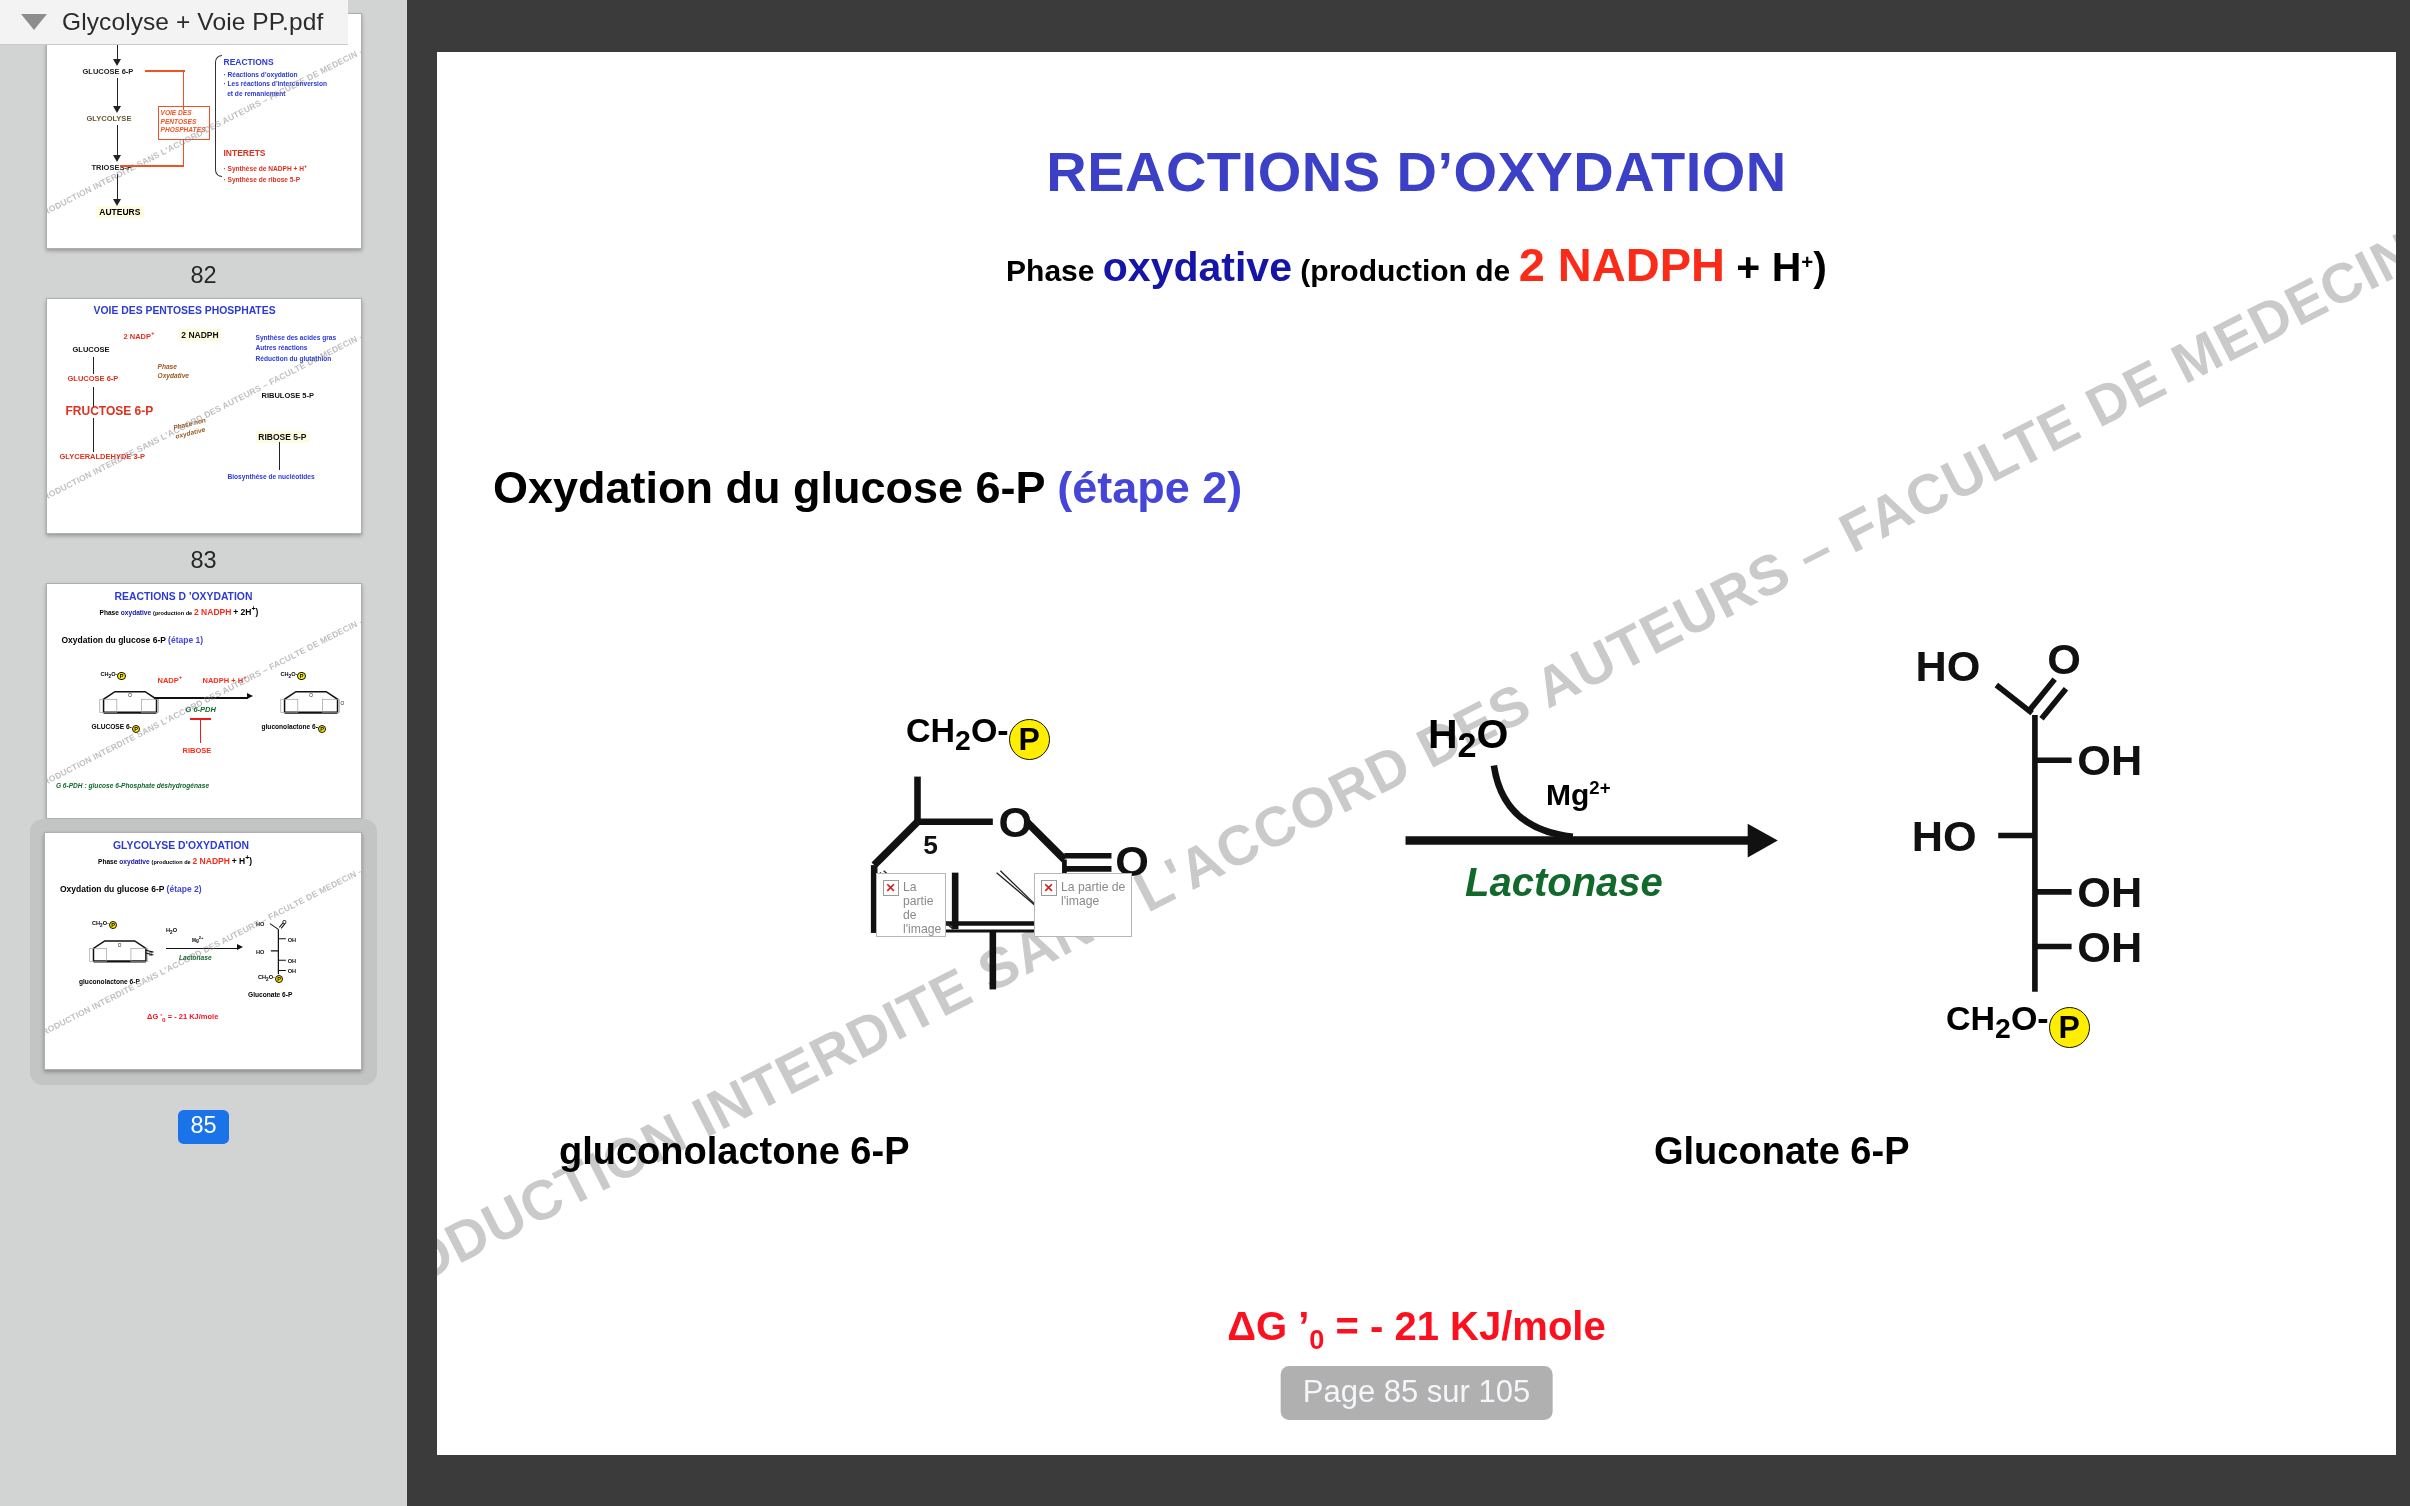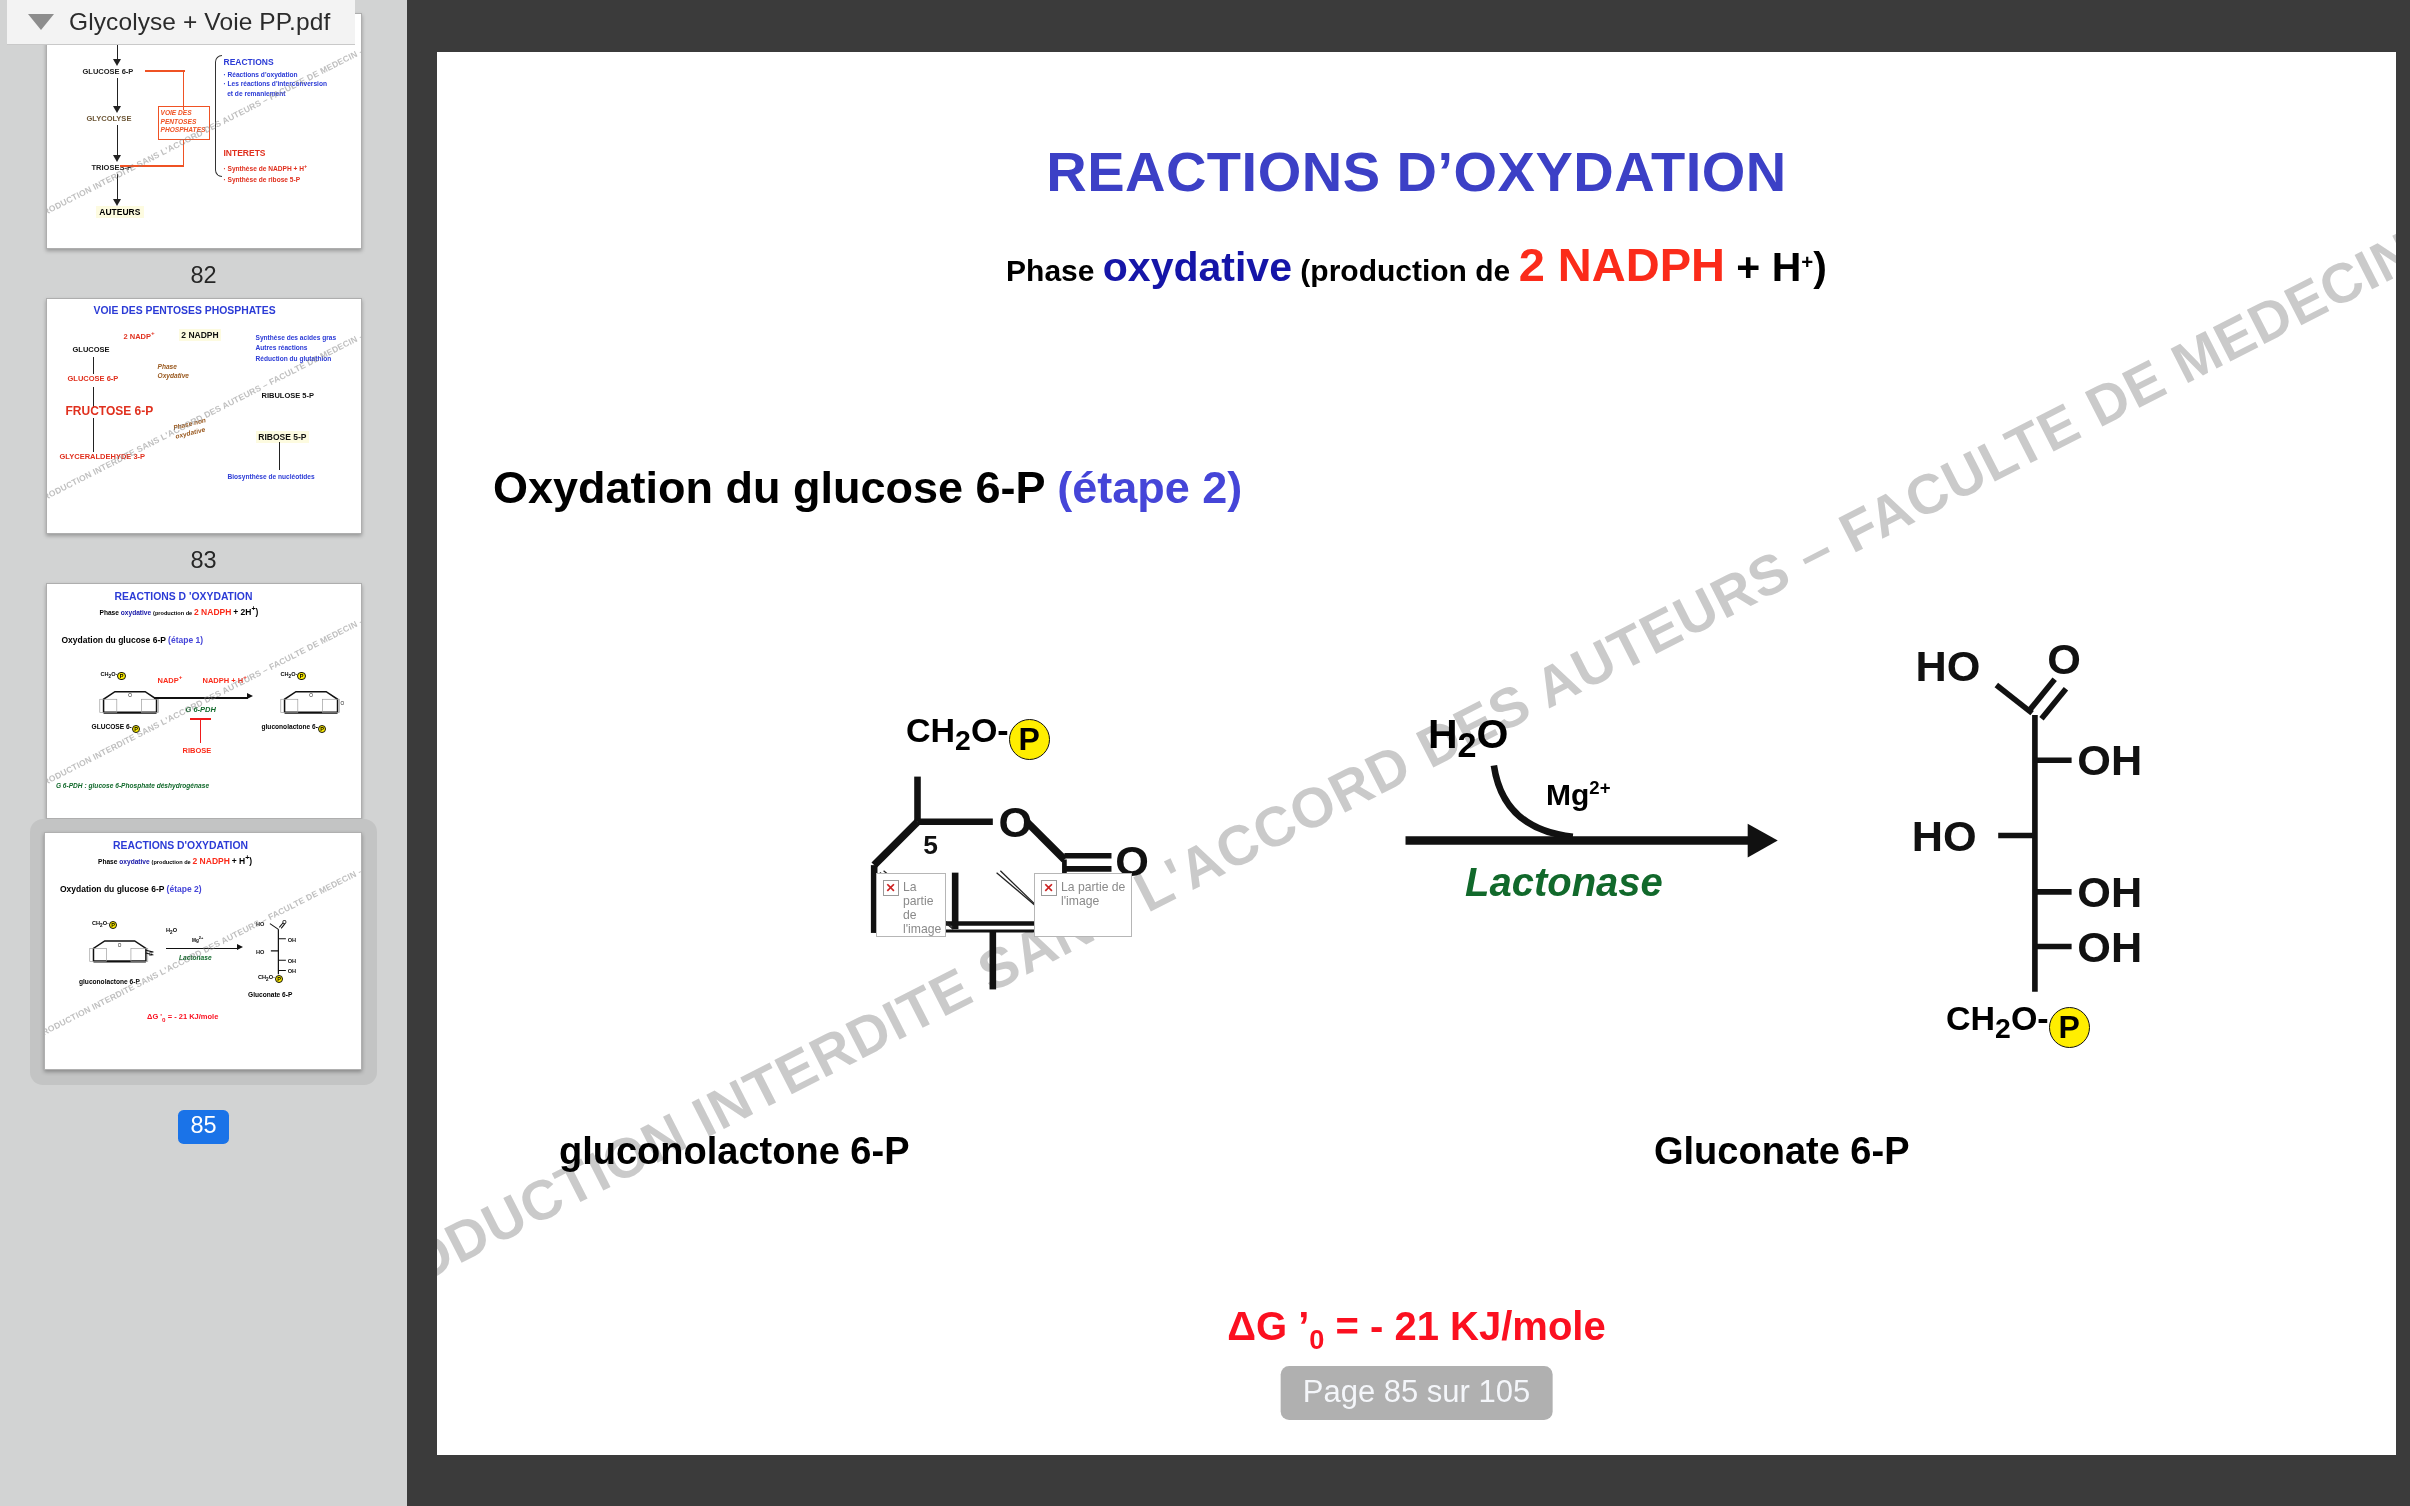--- a/index.html
+++ b/index.html
@@ -21,21 +21,20 @@
     flex: 0 0 407px;
     overflow: hidden;
   }
   #sidebar-titlebar {
     position: absolute; top: 0; left: 0;
     width: 348px; height: 45px;
     background: #f3f3f3;
     display: flex; align-items: center;
     border-bottom: 0.9px solid #c9c9c9;
     z-index: 30;
-    margin-left: 7px;
   }
   #disclosure-tri {
     width: 0; height: 0;
     margin-left: 21px; margin-right: 15px;
     border-left: 13px solid transparent;
     border-right: 13px solid transparent;
     border-top: 16px solid #8d8d8d;
   }
   #doc-title {
     font-size: 24.5px; color: #2b2b2b;
@@ -359,21 +358,21 @@
               <div class="mini-wm">REPRODUCTION INTERDITE SANS L'ACCORD DES AUTEURS – FACULTE DE MEDECIN - UNS</div>
             </div>
           </div>
         </div>
       </div>
 
       <div class="thumb-block">
         <div class="thumb-wrap selected-frame">
           <div class="thumb-page">
             <div class="mini">
-              <div class="mini-t" style="left:68px;top:6.6px;font-size:10.4px;font-weight:bold;color:#2b3bd6;">REACTIONS D'OXYDATION</div>
+              <div class="mini-t" style="left:68px;top:6.6px;font-size:10.4px;font-weight:bold;color:#2b3bd6;">GLYCOLYSE D'OXYDATION</div>
               <div class="mini-t" style="left:53px;top:21px;font-size:6.6px;font-weight:bold;color:#000;">Phase <span style="color:#1515a8;">oxydative</span> <span style="font-size:5.6px;">(production de</span> <span style="color:#fb2b1a;font-size:8.5px;">2 NADPH</span> <span style="font-size:8.5px;">+ H<sup>+</sup>)</span></div>
               <div class="mini-t" style="left:15px;top:51px;font-size:8.5px;font-weight:bold;color:#000;">Oxydation du glucose 6-P <span style="color:#4545d8;">(étape 2)</span></div>
               <div class="mini-t" style="left:47px;top:87px;font-size:5.6px;font-weight:bold;">CH<sub>2</sub>O-<span style="display:inline-block;width:8.5px;height:8.5px;border-radius:50%;background:#ffee00;border:0.9px solid #111;font-size:5.6px;line-height:7.5px;text-align:center;vertical-align:-1.9px;">P</span></div>
               <div style="position:absolute;left:41px;top:102px;width:73px;height:38px;">
                 <svg width="73" height="38" viewBox="0 0 78 40">
                     <path d="M8 28 L8 14 L20 6 L52 6 L64 14 L64 28" stroke="#111" stroke-width="1.6" fill="none"></path>
                     <path d="M8 28 L64 28" stroke="#111" stroke-width="2.4" fill="none"></path>
                     <rect x="4" y="14" width="18" height="14" stroke="#999" stroke-width=".7" fill="none"></rect>
                     <rect x="48" y="14" width="18" height="14" stroke="#999" stroke-width=".7" fill="none"></rect>
                     <text x="34" y="12" font-size="5" fill="#111">O</text>

